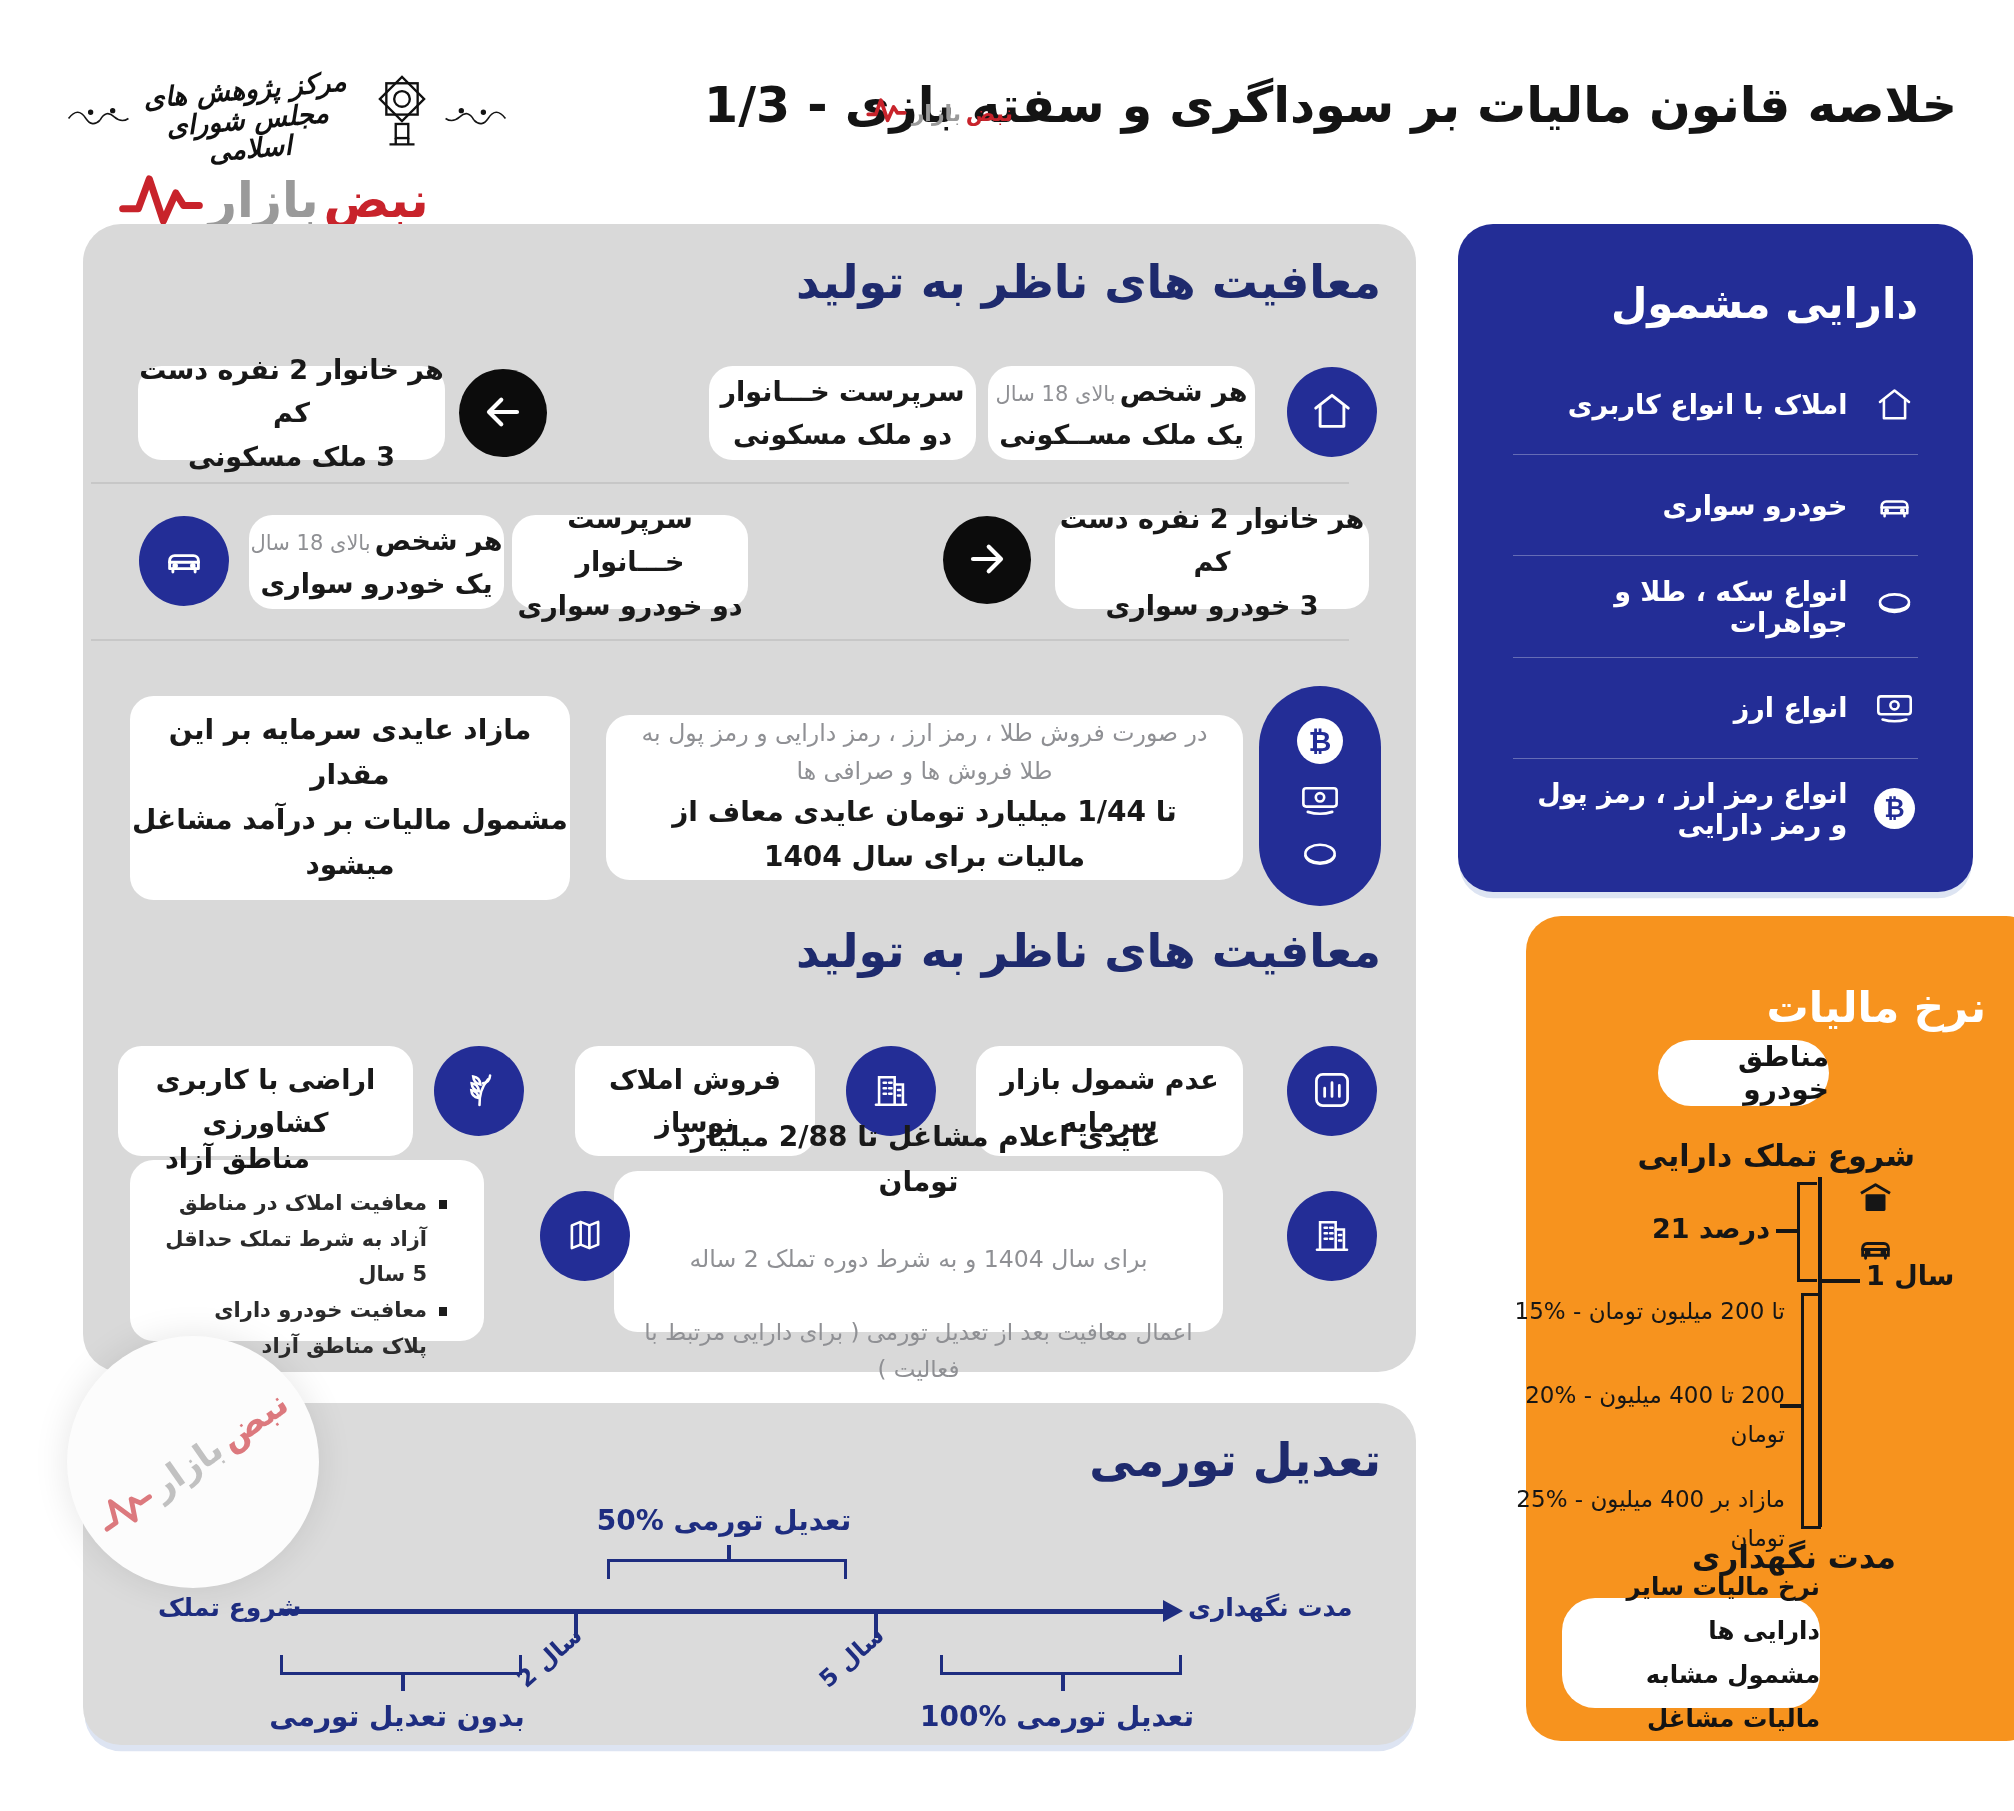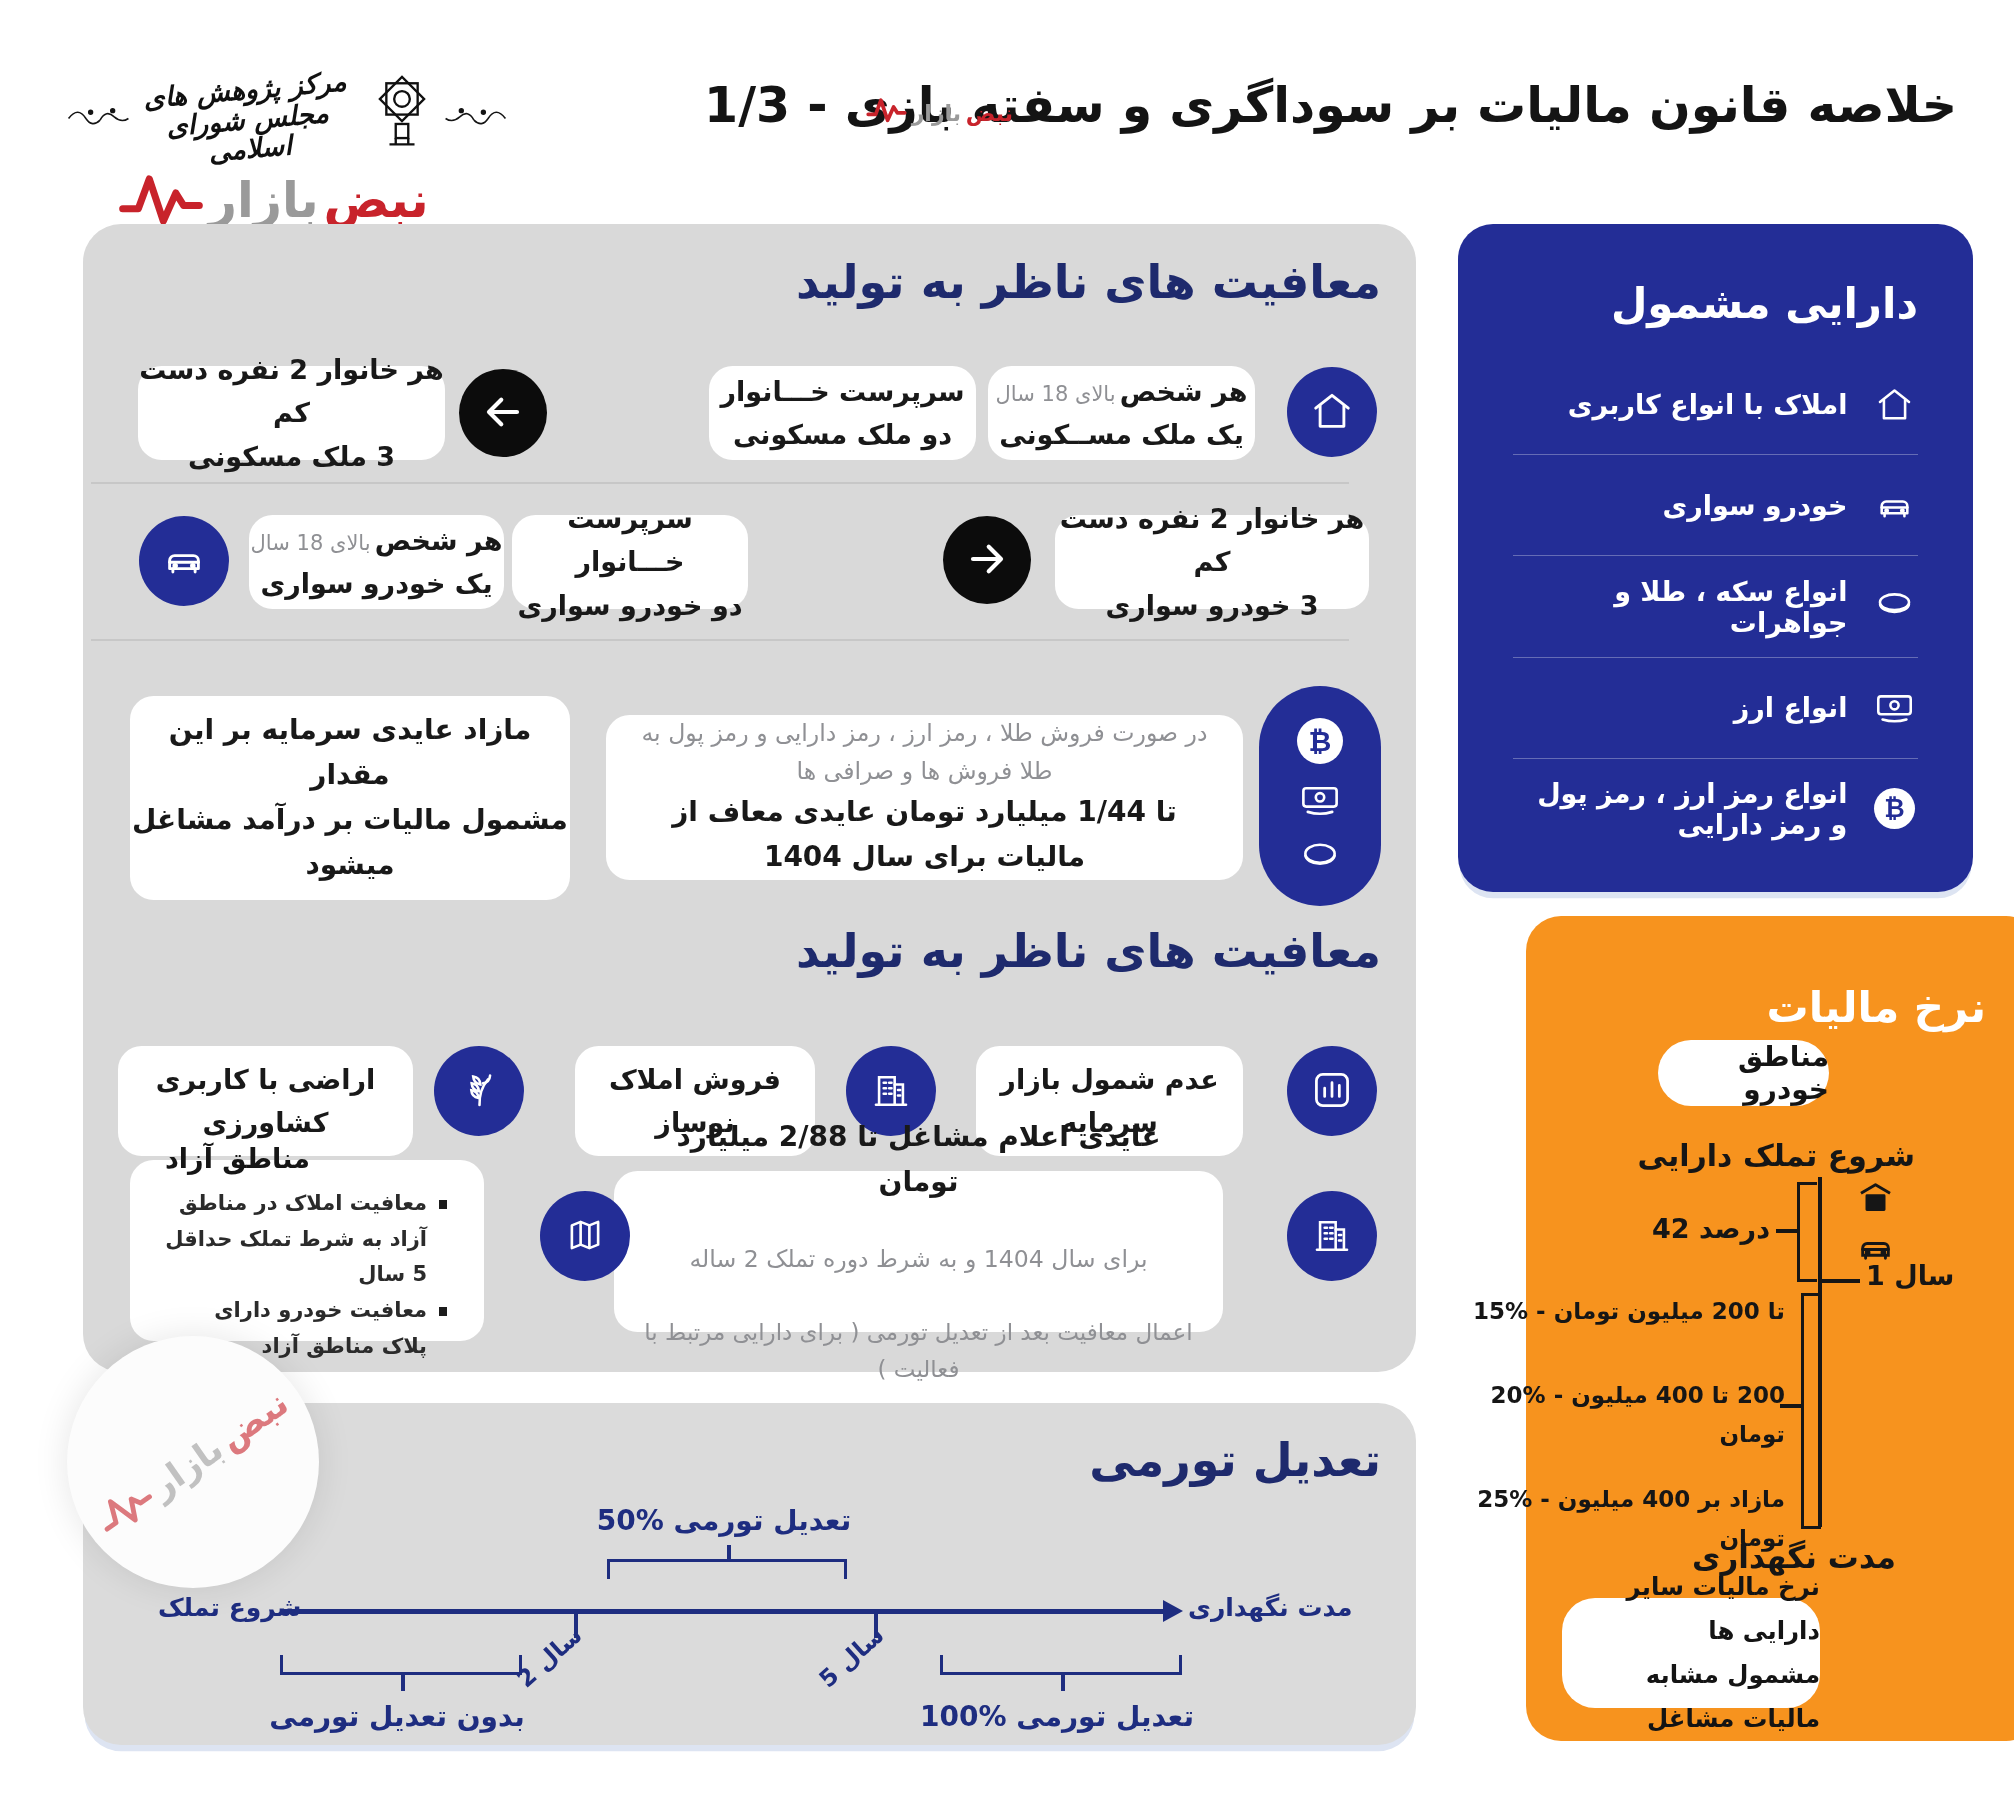--- a/index.html
+++ b/index.html
@@ -49,21 +49,21 @@
 
   
   .pill{position:absolute;left:132px;top:124px;width:171px;height:66px;background:#ffffff;border-radius:35px;display:flex;align-items:center;justify-content:center;font-size:28px;font-weight:800;color:#141414;}
   .ax-label{position:absolute;font-size:30px;font-weight:900;color:#161616;}
   .axis-v{position:absolute;left:292px;top:261px;width:3.9px;height:350px;background:#161616;}
   .tick-1y{position:absolute;left:296px;top:363px;width:38px;height:3.9px;background:#161616;}
   .brk35{position:absolute;left:271px;top:266px;width:17.3px;height:94px;border-left:3.9px solid #161616;border-top:3.9px solid #161616;border-bottom:3.9px solid #161616;}
   .brk35::after{content:"";position:absolute;left:-23.6px;top:44px;width:21px;height:3.9px;background:#161616;}
   .brkTier{position:absolute;left:275px;top:377px;width:17.3px;height:230px;border-left:3.9px solid #161616;border-top:3.9px solid #161616;border-bottom:3.9px solid #161616;}
   .brkTier::after{content:"";position:absolute;left:-23.6px;top:108px;width:21px;height:3.9px;background:#161616;}
-  .tier{position:absolute;right:256px;font-size:23px;font-weight:700;color:#161616;text-align:right;line-height:1.7;white-space:nowrap;}
+  .tier{position:absolute;right:256px;font-size:23px;font-weight:400;color:#161616;text-align:right;line-height:1.7;white-space:nowrap;}
   .pair{direction:ltr;unicode-bidi:isolate;display:inline-block;}
   .lbl-35{position:absolute;right:271px;top:297px;font-size:27px;font-weight:800;color:#161616;white-space:nowrap;}
   .lbl-1y{position:absolute;left:340px;top:344px;font-size:27px;font-weight:700;color:#161616;white-space:nowrap;}
   .note-card{position:absolute;left:36px;top:682px;width:258px;height:110px;background:#ffffff;border-radius:33px;display:flex;flex-direction:column;align-items:center;justify-content:center;font-size:24.4px;font-weight:700;color:#141414;line-height:1.8;text-align:right;}
   .tl-line{position:absolute;left:197px;top:206px;width:884px;height:4.7px;background:#1e2d80;}
   .tl-line::after{content:"";position:absolute;right:-19px;top:-8.6px;border-left:20.4px solid #1e2d80;border-top:11px solid transparent;border-bottom:11px solid transparent;}
   .tl-tick{position:absolute;top:211px;width:3.9px;height:23.6px;background:#1e2d80;}
   .tl-ticklabel{position:absolute;top:240px;font-size:23.6px;font-weight:700;color:#1e2d80;transform:rotate(-42deg);white-space:nowrap;}
   .brk-down{position:absolute;top:156px;height:17.3px;border-top:3.9px solid #1e2d80;border-left:3.9px solid #1e2d80;border-right:3.9px solid #1e2d80;}
   .brk-down::after{content:"";position:absolute;left:50%;top:-17.3px;width:3.9px;height:15.7px;background:#1e2d80;}
@@ -383,21 +383,21 @@
         <path d="M4.5 16.5v-4.2a2.6 2.6 0 0 1 2.6-2.6h9.8a2.6 2.6 0 0 1 2.6 2.6v4.2z"></path>
         <path d="M4.5 13.2h15"></path>
           <circle cx="7.4" cy="15" r="0.8" fill="#161616"></circle>
           <circle cx="16.6" cy="15" r="0.8" fill="#161616"></circle>
         <path d="M6.2 16.5v1.8M17.8 16.5v1.8"></path>
       </svg>
     </span>
 
     <div class="brk35"></div>
     <div class="lbl-35">
-      <span class="pair"><span>42</span> <span>درصد</span></span>
+      <span class="pair"><span>21</span> <span>درصد</span></span>
     </div>
 
     <div class="brkTier"></div>
     <div class="tier" style="top:376px;">تا 200 میلیون تومان - %15</div>
     <div class="tier" style="top:460px;">
       <div>200 تا 400 میلیون - %20</div>
       <div>تومان</div>
     </div>
     <div class="tier" style="top:564px;">
       <div>مازاد بر 400 میلیون - %25</div>

